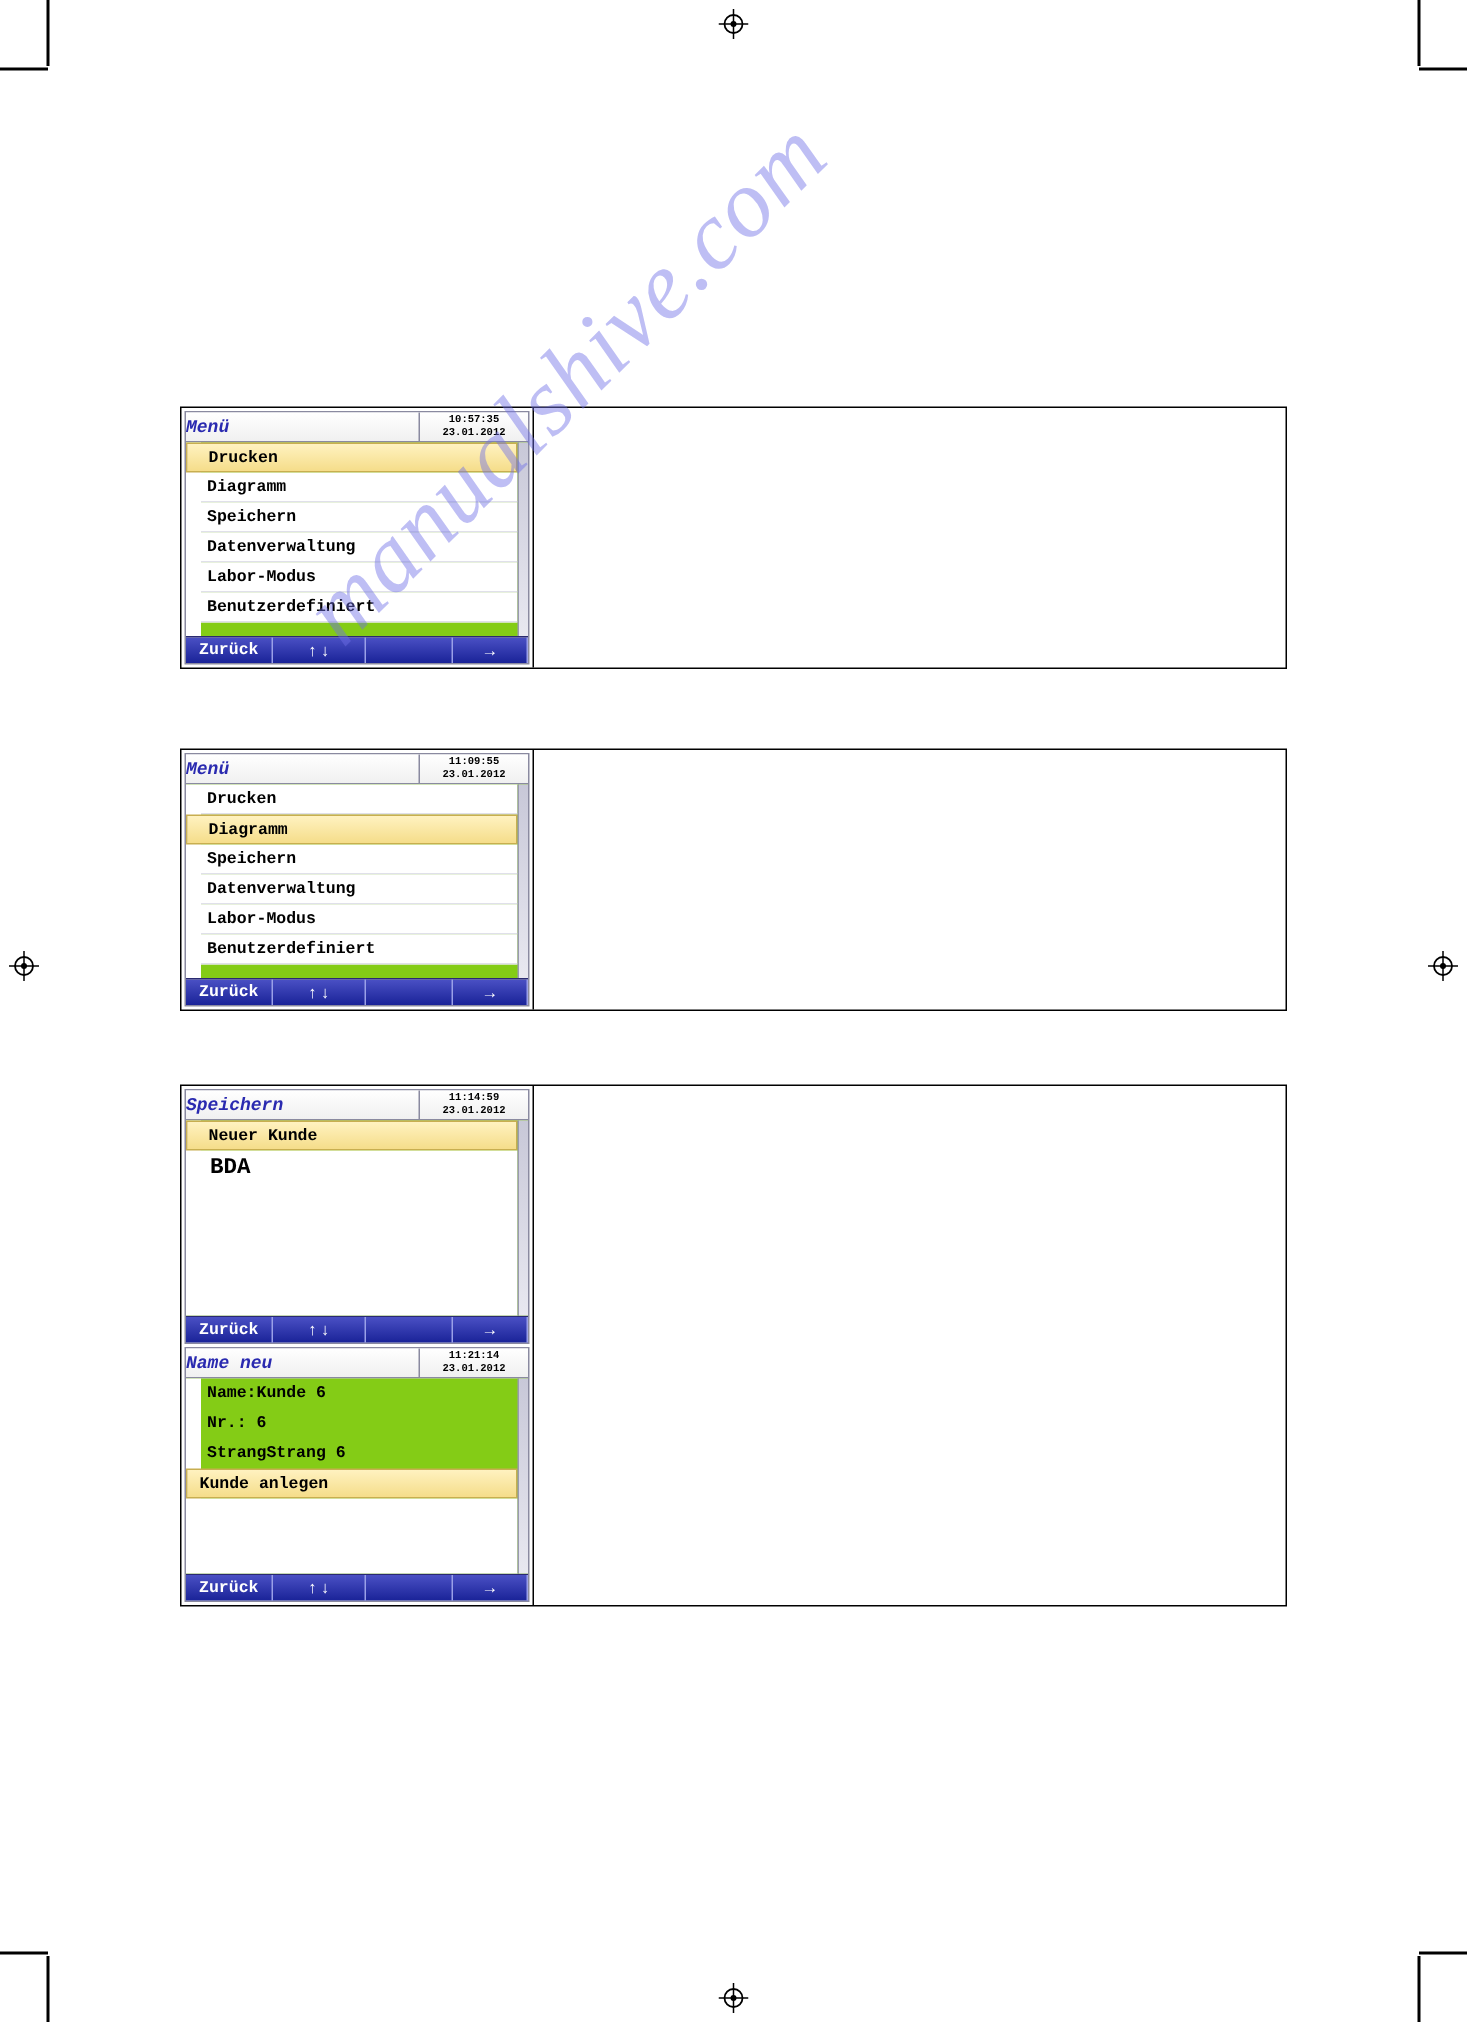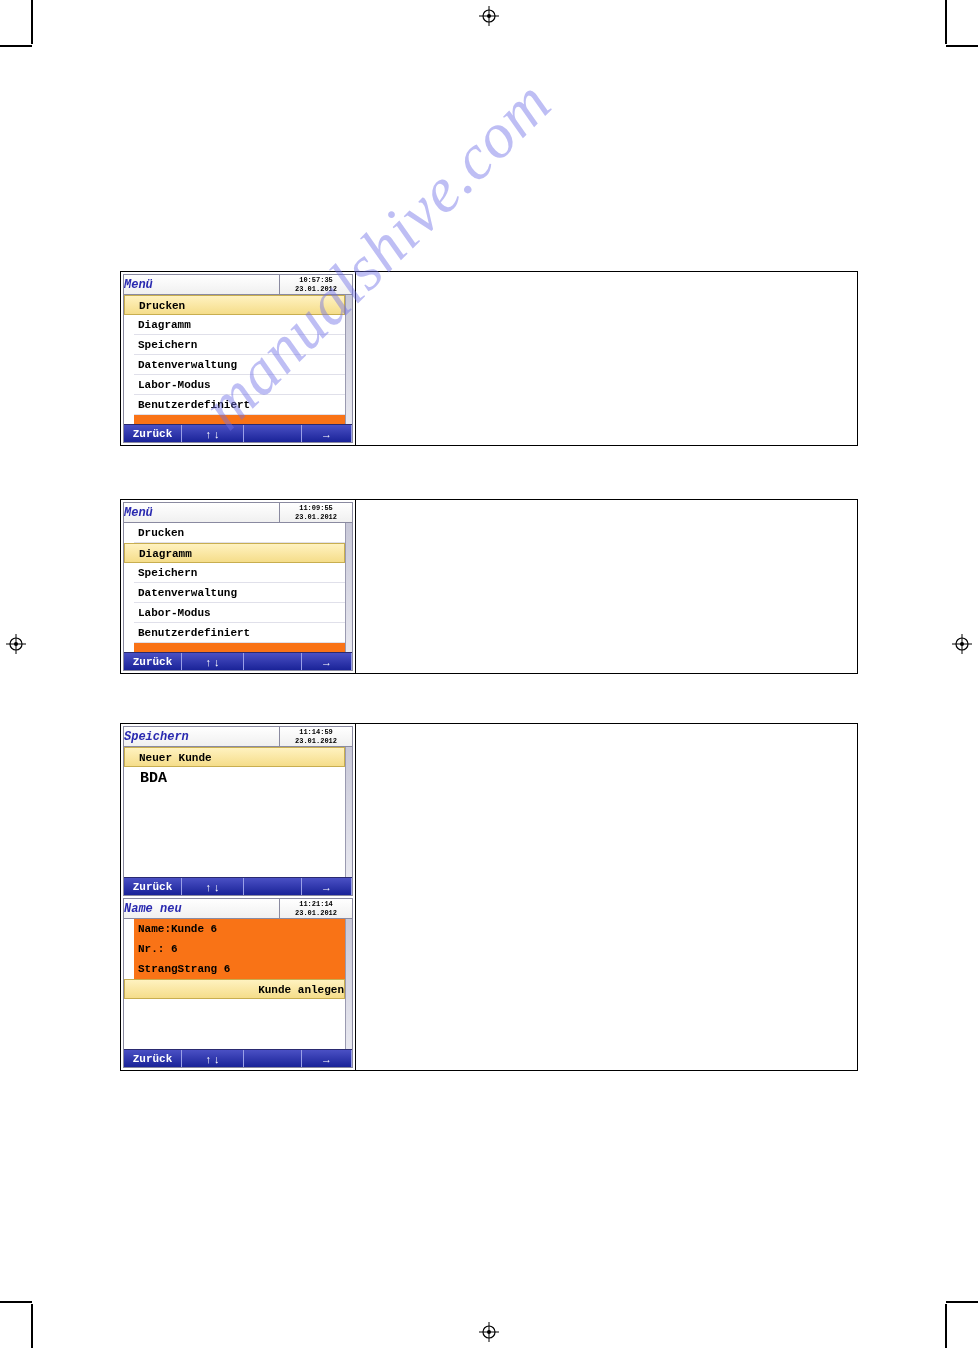--- a/index.html
+++ b/index.html
@@ -98,21 +98,21 @@
     font-size: 7px;
     line-height: 9px;
     text-align: center;
     display: flex;
     flex-direction: column;
     justify-content: center;
   }
   .ds-body {
     flex: 1;
     position: relative;
-    background: #f97316;
+    background: #84cc16;
     padding: 0;
     display: flex;
   }
   .ds-left-gutter {
     width: 10px;
     background: #fff;
     border-right: 0;
   }
   .ds-items {
     flex: 1;
@@ -169,22 +169,21 @@
     height: 20px;
     line-height: 20px;
     font-size: 11px;
     padding-left: 4px;
     color: #000;
   }
   .kv-row.sel {
     background: linear-gradient(#fff2c0,#f5dd8a);
     border: 1px solid #c8ae50;
     margin-left: -10px;
-    padding-left: 26px;
-    text-align: right;
+    padding-left: 8px;
   }
 
   .row3 .left-cell { justify-content: flex-start; }
   .screen2-body-fill { flex:1; background:#fff; }
 </style>
 </head>
 <body>
 
 <div class="crop-mark cm-tl-v"></div>
 <div class="crop-mark cm-tl-h"></div>

